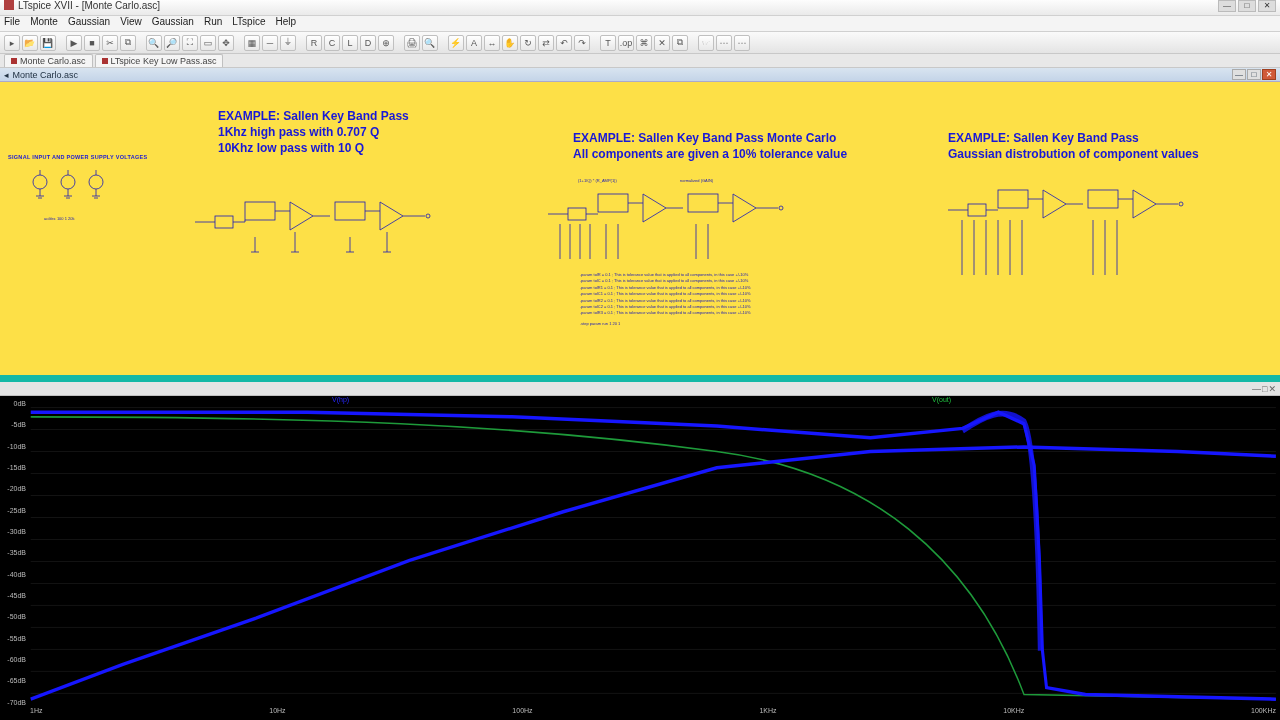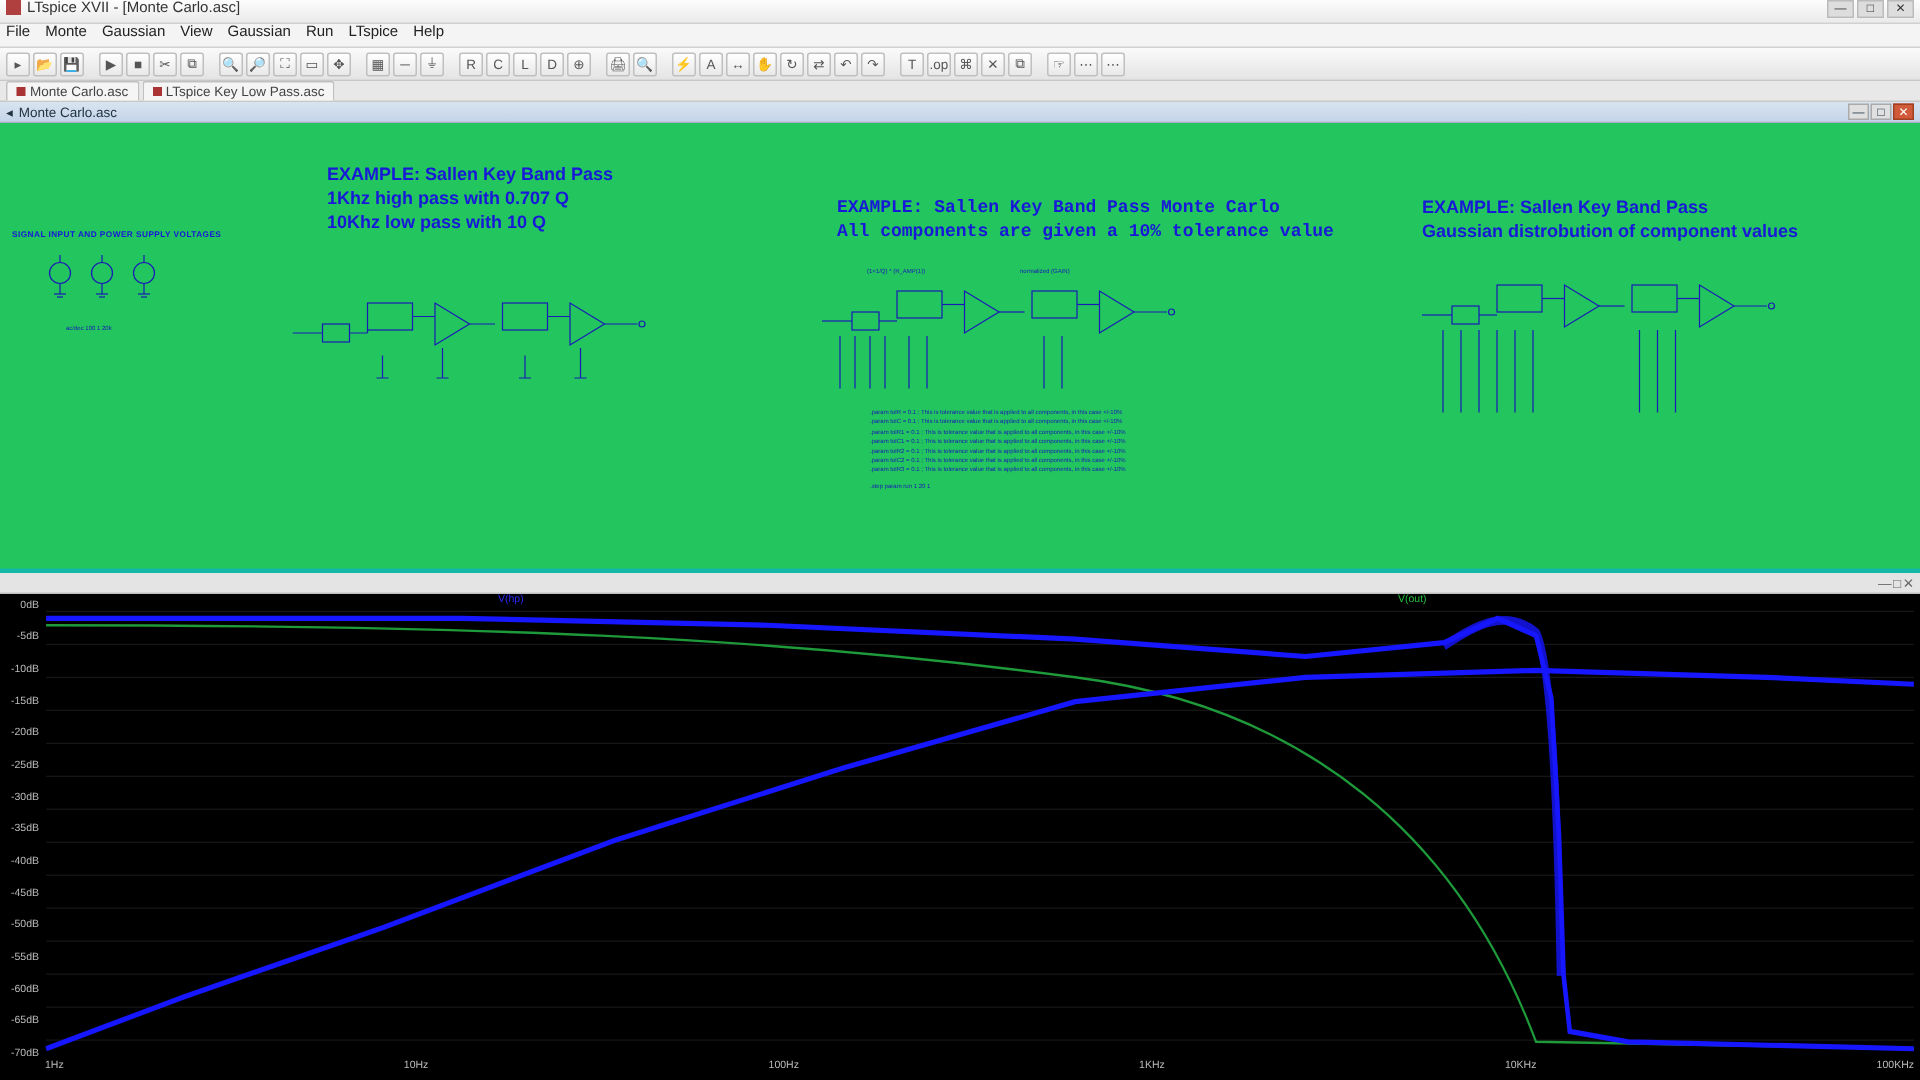--- a/index.html
+++ b/index.html
@@ -82,25 +82,25 @@
     border-bottom:1px solid #aac;
     display:flex; align-items:center;
     padding:0 4px;
     font-size:9px;
     color:#234;
   }
   .sub-tab-row .close-group { margin-left:auto; display:flex; gap:1px;}
   .sub-tab-row .cbtn { width:14px;height:11px;background:#e0e0e0;border:1px solid #aaa;font-size:8px;text-align:center;line-height:9px;}
   .sub-tab-row .cbtn.red { background:#d05a3a;border-color:#a04020;color:#fff;}
   .schematic-pane {
-    background:#22c55e;
+    background:#fde047;
     flex: 0 0 300px;
     position:relative;
     overflow:hidden;
-    border-bottom:3px solid #14b8a6;
+    border-bottom:7px solid #14b8a6;
     padding-left:20px;
   }
   .sch-title {
     position:absolute;
     color:#1818d8;
     font-weight:bold;
     font-size:12px;
     line-height:1.35;
     white-space:pre;
   }
@@ -290,21 +290,21 @@
         <line x1="208" y1="24" x2="230" y2="24"></line>
         <circle cx="233" cy="24" r="2"></circle>
         <line x1="155" y1="45" x2="155" y2="60"></line>
           <line x1="151" y1="60" x2="159" y2="60"></line>
         <line x1="192" y1="40" x2="192" y2="60"></line>
           <line x1="188" y1="60" x2="196" y2="60"></line>
       </g>
     </svg>
   </div>
 
-  <div class="sch-title" style="left:558px; top:48px;font-family:Liberation Mono, monospace;">EXAMPLE: Sallen Key Band Pass Monte Carlo
+  <div class="sch-title" style="left:573px; top:48px;">EXAMPLE: Sallen Key Band Pass Monte Carlo
 All components are given a 10% tolerance value</div>
   <div class="sch-tiny" style="left:578px; top:96px;">(1+1/Q) * (R_AMP(1))</div>
   <div class="sch-tiny" style="left:680px; top:96px;">normalized (GAIN)</div>
   <div class="circuit" style="left:548px; top:102px;">
     <svg width="250" height="80">
       <g stroke="#1a1ab8" stroke-width="0.8" fill="none">
         <line x1="0" y1="30" x2="20" y2="30"></line>
         <rect x="20" y="24" width="18" height="12"></rect>
         <line x1="38" y1="30" x2="50" y2="30"></line>
         <rect x="50" y="10" width="30" height="18"></rect>

